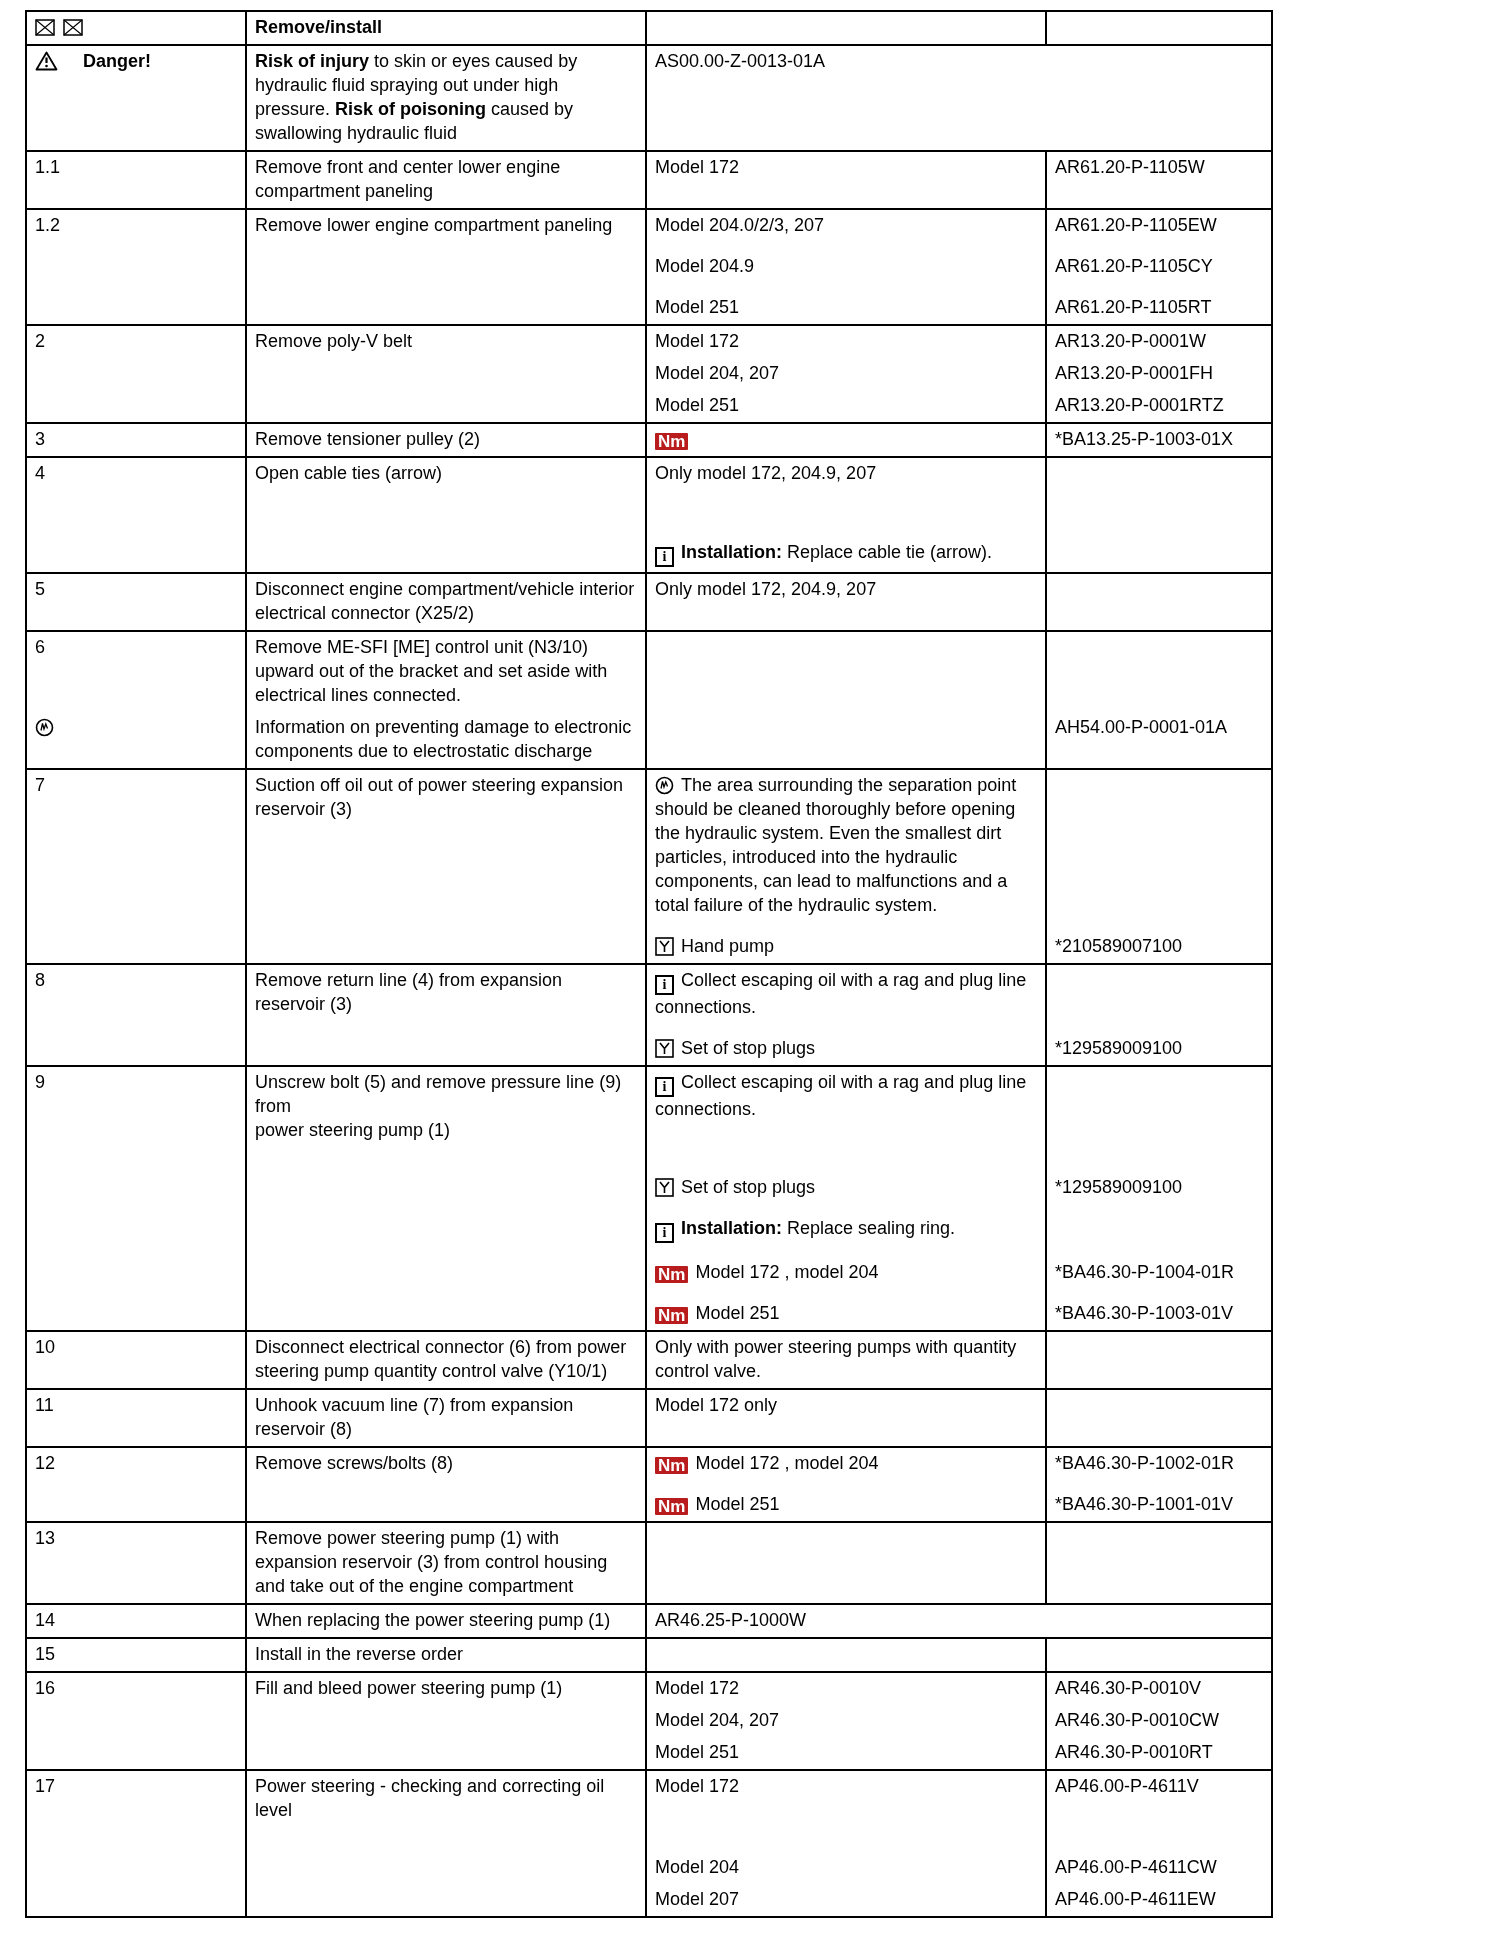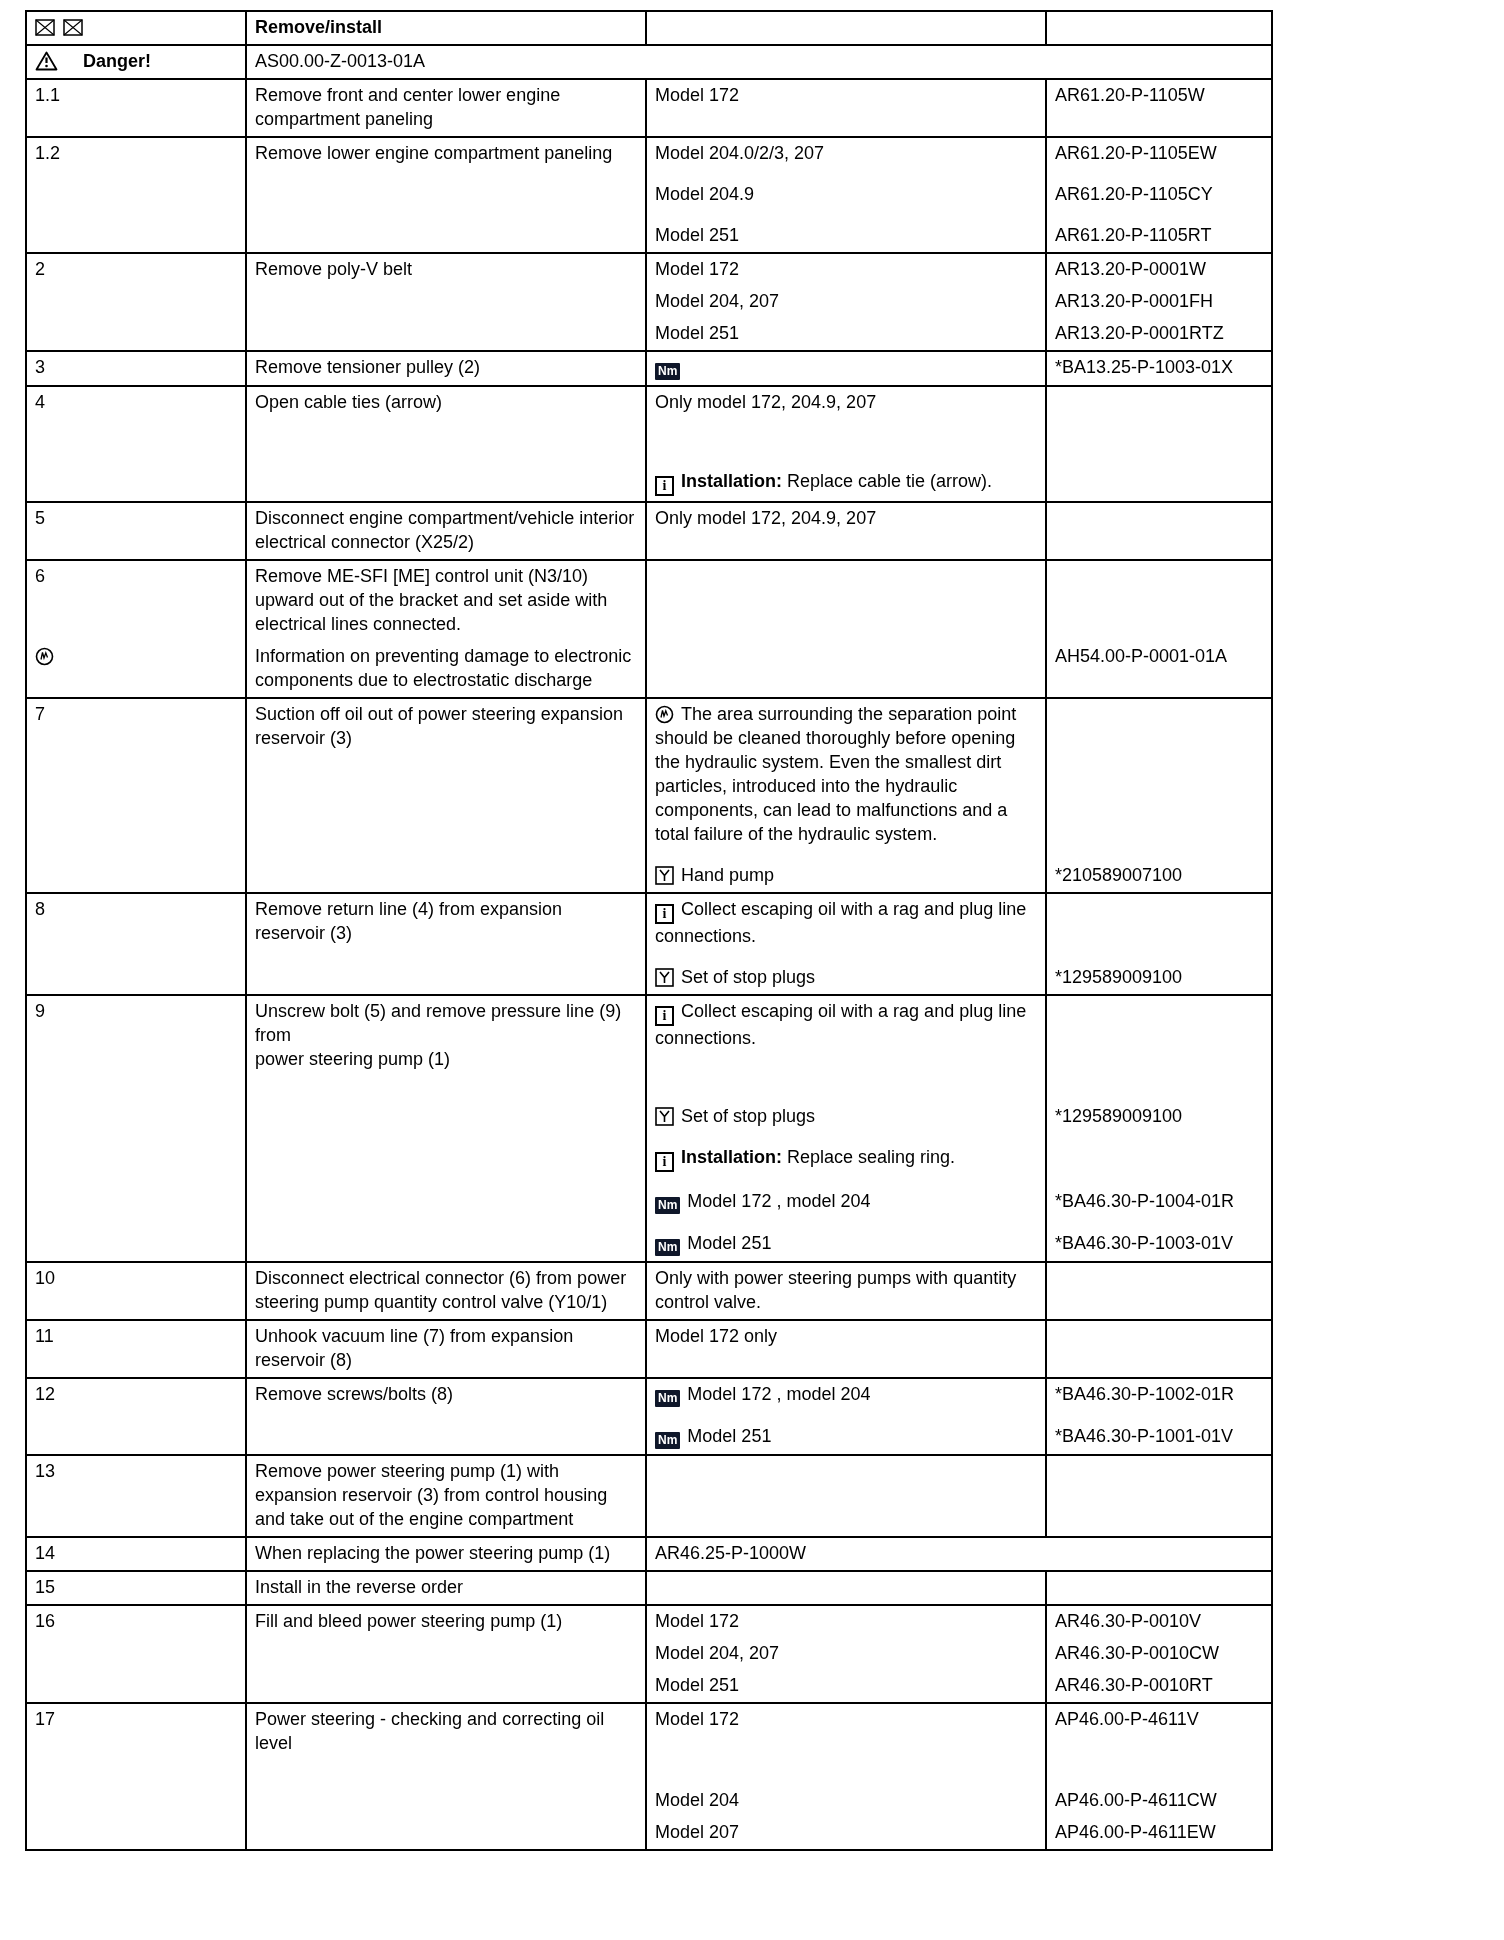--- a/index.html
+++ b/index.html
@@ -38,24 +38,24 @@
   b { font-weight: bold; text-align: center; }
 
   
   .ibox {
     display: inline-block;
     vertical-align: -4px;
     margin-right: 7px;
     line-height: 0;
   }
   .icon-nm {
-    background: #0f172a;
+    background: #b91c1c;
     color: #fff;
     font-weight: bold;
-    font-size: 12px;
+    font-size: 17px;
     line-height: 15px;
     padding: 1px 3px;
     vertical-align: -2px;
     border-radius: 1px;
   }
   .icon-info {
     border: 2px solid #000;
     width: 15px;
     height: 16px;
     font-family: "Liberation Serif", "DejaVu Serif", serif;
@@ -85,20 +85,23 @@
     </div>
     <div class="cell c3"></div>
     <div class="cell c4"></div>
   </div>
 <div class="trow">
       <div class="cell c1 step-danger"><span class="ibox icon-danger"><svg width="23" height="20" viewBox="0 0 23 20">
             <path d="M11.5 1.5 L21.5 18.5 H1.5 Z" fill="none" stroke="#000" stroke-width="1.8" stroke-linejoin="round"></path>
             <path d="M11.5 6.5 V12" stroke="#000" stroke-width="2.2"></path>
             <circle cx="11.5" cy="15" r="1.3" fill="#000"></circle>
           </svg></span><b>Danger!</b></div>
+      <div class="cell c2">
+        <p class="para"><b>Risk of injury</b><span> to skin or eyes caused by hydraulic fluid spraying out under high pressure. </span><b>Risk of poisoning</b><span> caused by swallowing hydraulic fluid</span></p>
+      </div>
       <div class="cell c4">
         <p class="para">AS00.00-Z-0013-01A</p>
       </div>
     </div>
     <div class="trow">
       <div class="cell c1"><span>1.1</span></div>
       <div class="cell c2">
         <p class="para"><span>Remove front and center lower engine compartment paneling</span></p>
       </div>
       <div class="cell c3">

